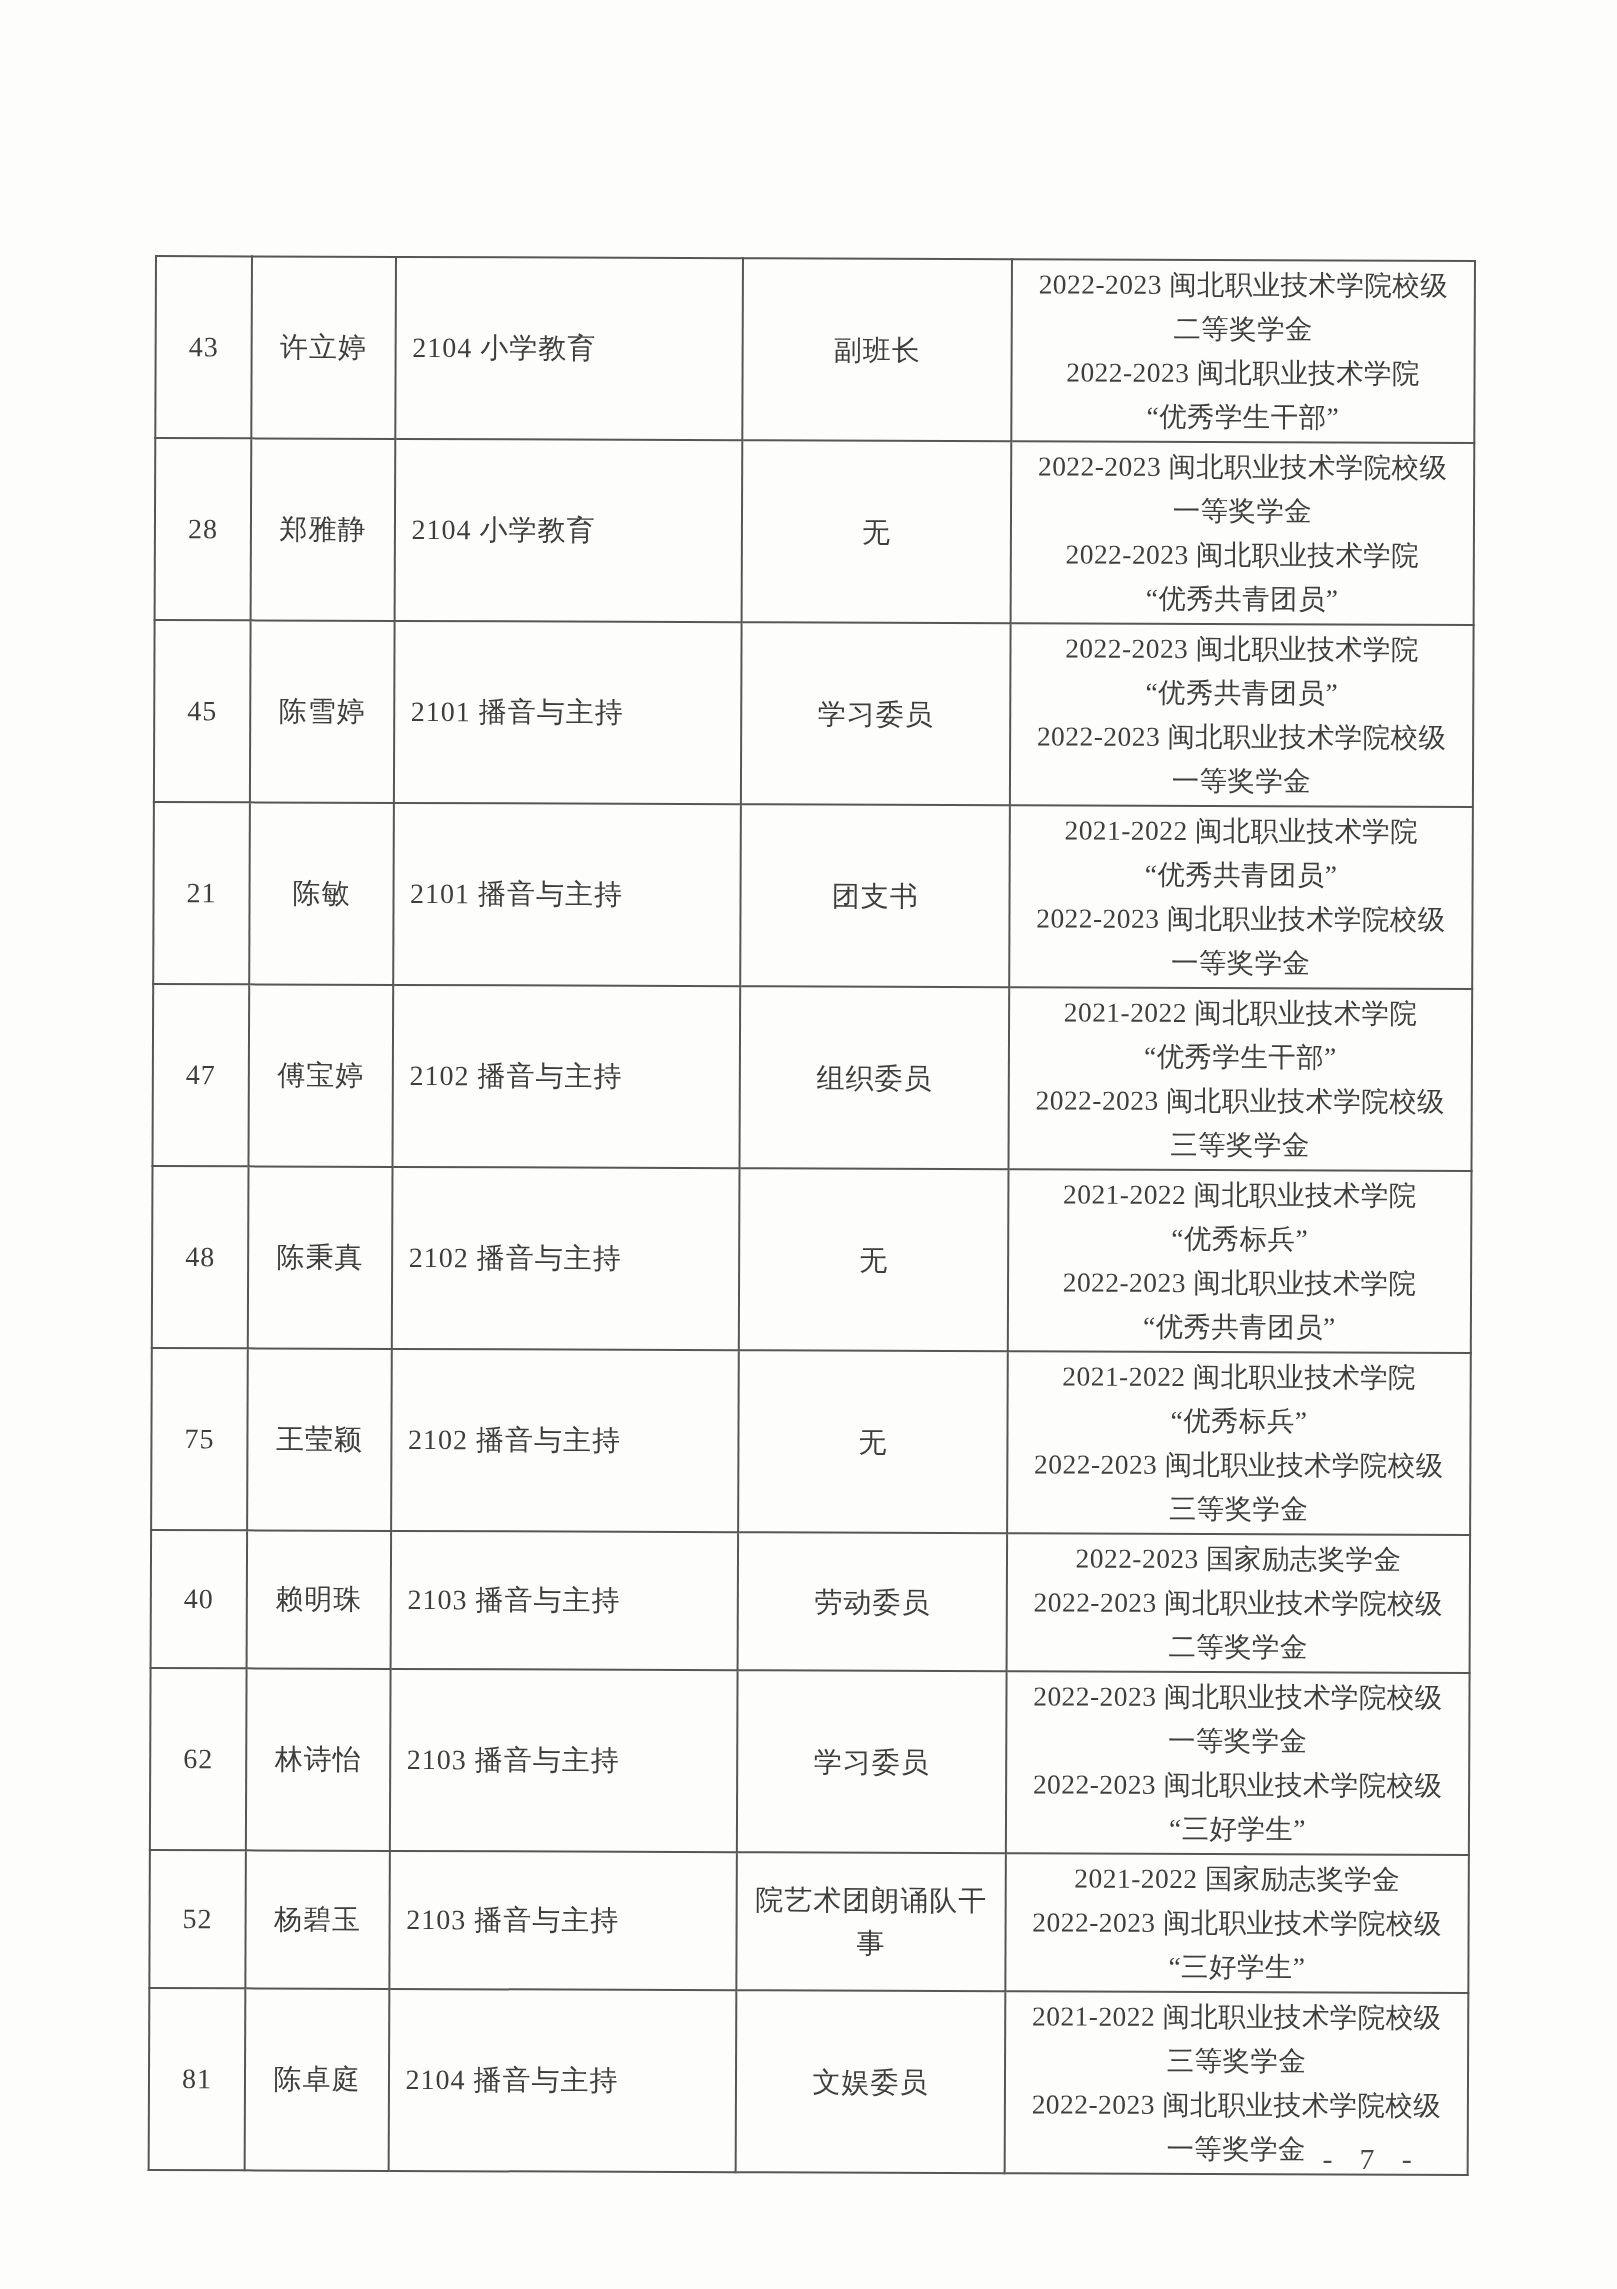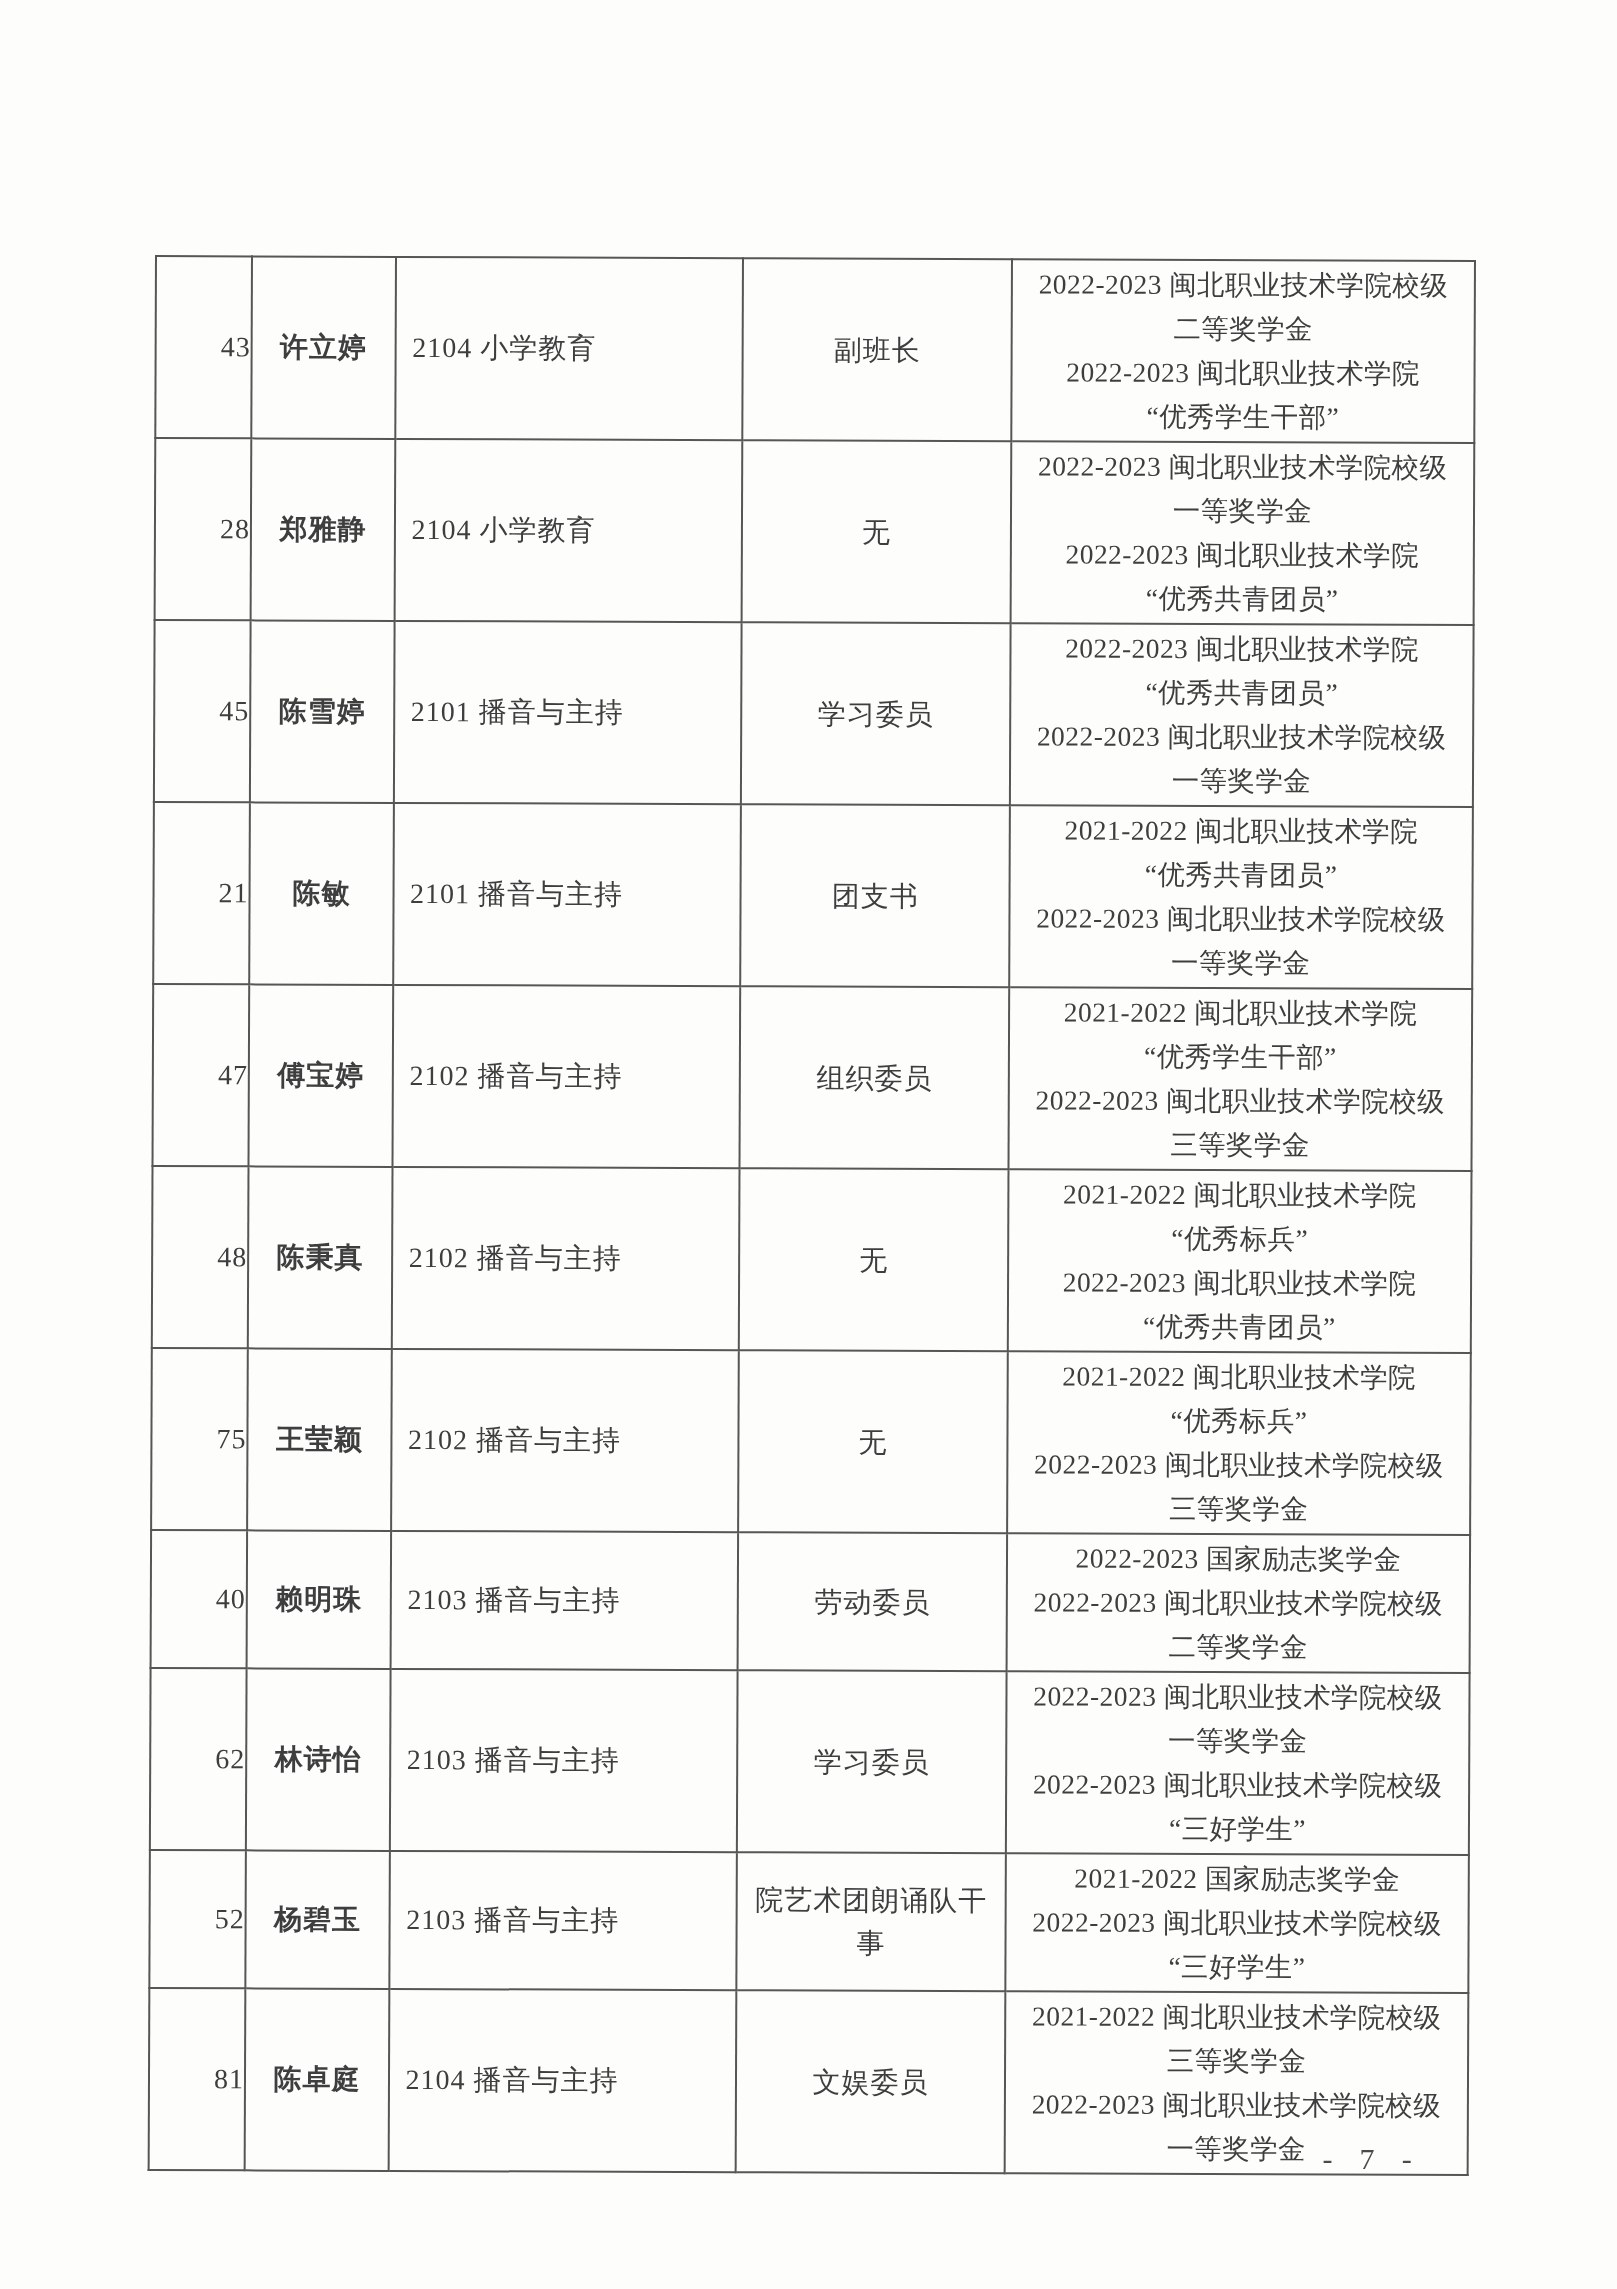--- a/index.html
+++ b/index.html
@@ -28,22 +28,22 @@
   .awards-table td {
     border: 2px solid #565656;
     padding: 0;
     font-size: 28px;
     text-align: center;
     vertical-align: middle;
     letter-spacing: 1px;
   }
   tr.r4 { height: 176px; }
   tr.r3 { height: 130px; }
-  td.c-no    { width: 97px; text-align: right;  }
-  td.c-name  { width: 147px; font-weight: bold; }
+  td.c-no    { width: 97px;  }
+  td.c-name  { width: 147px; }
   td.c-class { width: 342px; text-align: left; padding-left: 15.7px; }
   td.c-pos   { width: 253px; padding: 0 11.8px; line-height: 43px; }
   td.c-awards{ width: 451px; padding: 2px 5.9px; }
   .award-line {
     line-height: 44px;
     font-size: 27.4px;
     letter-spacing: 0.5px;
     white-space: nowrap;
   }
   .page-number {

